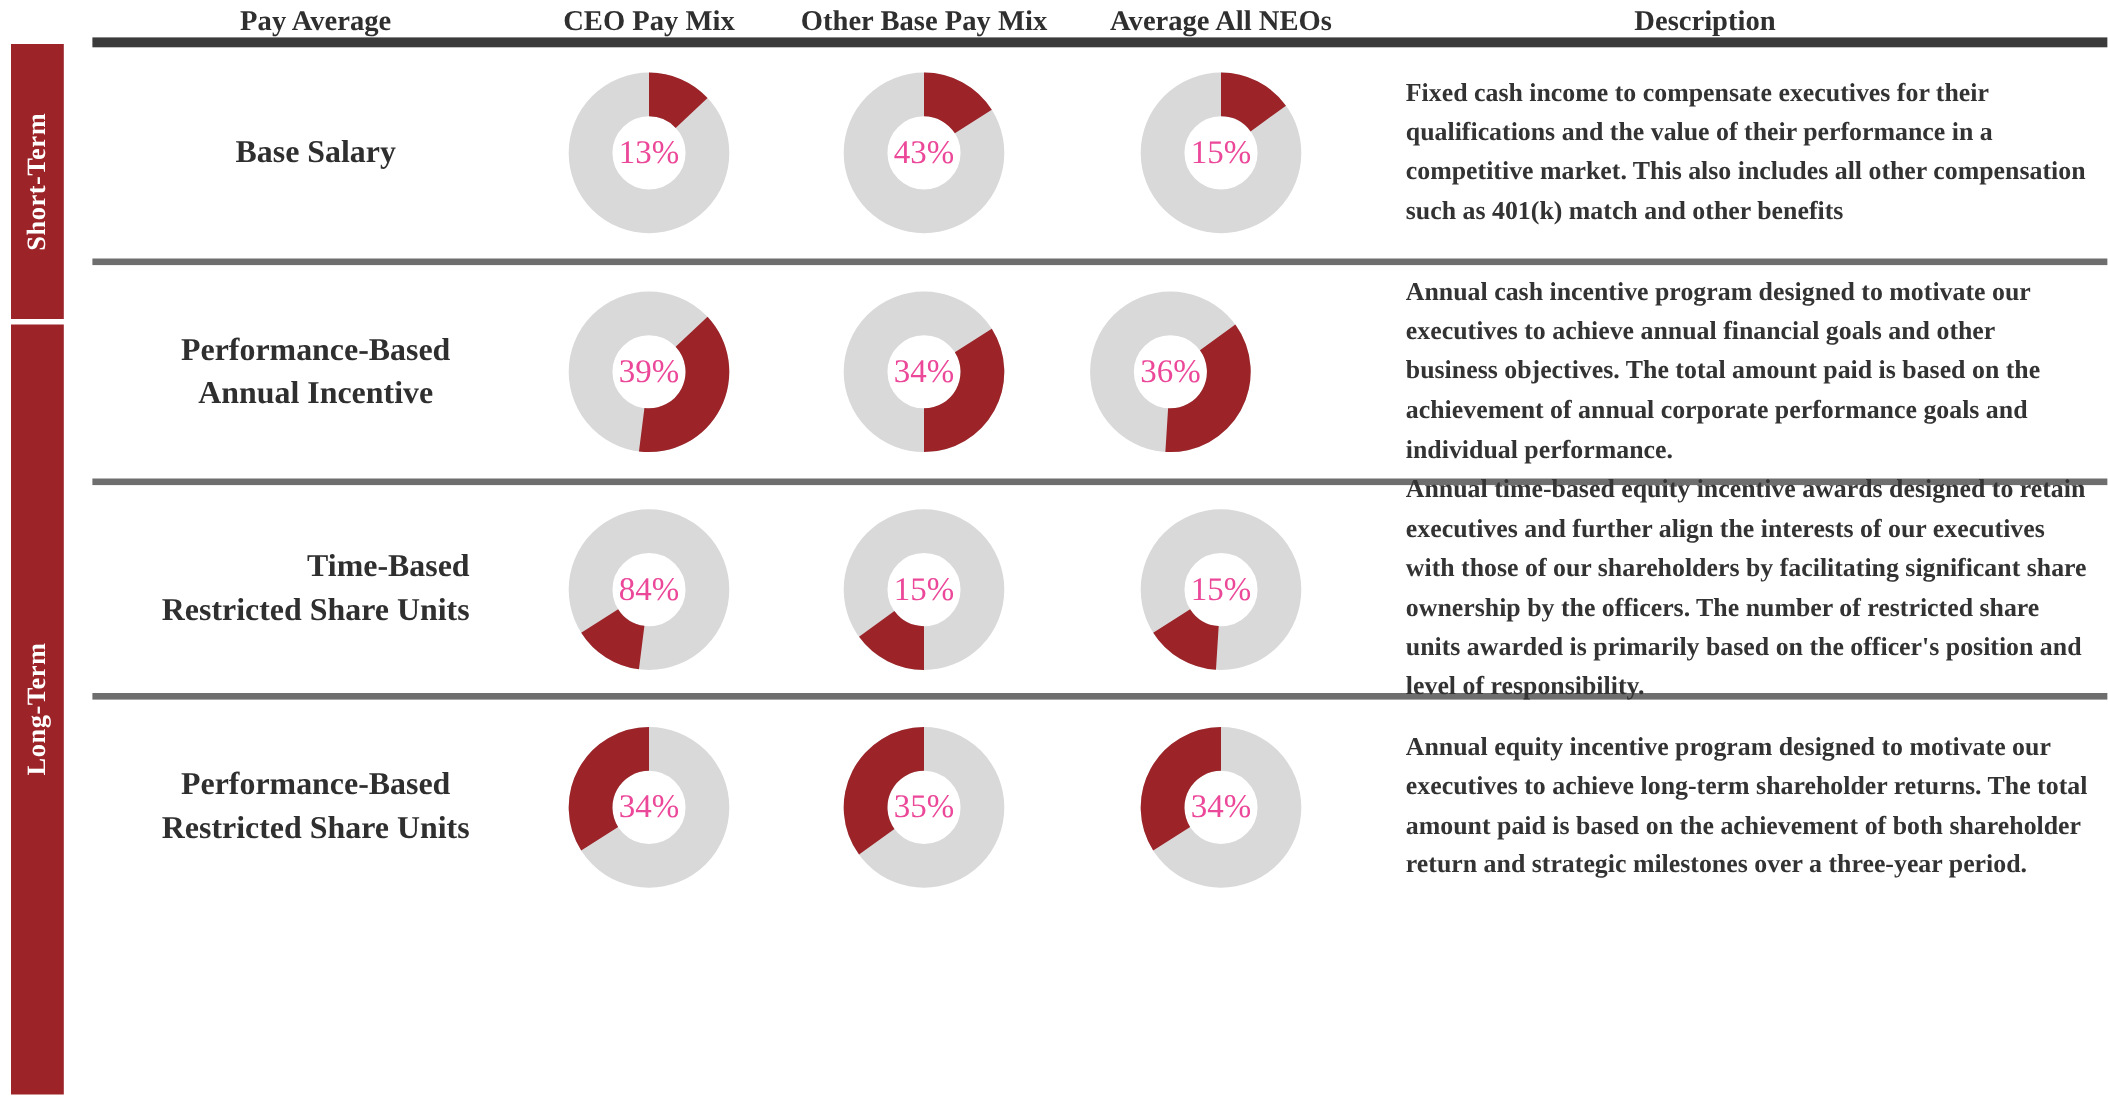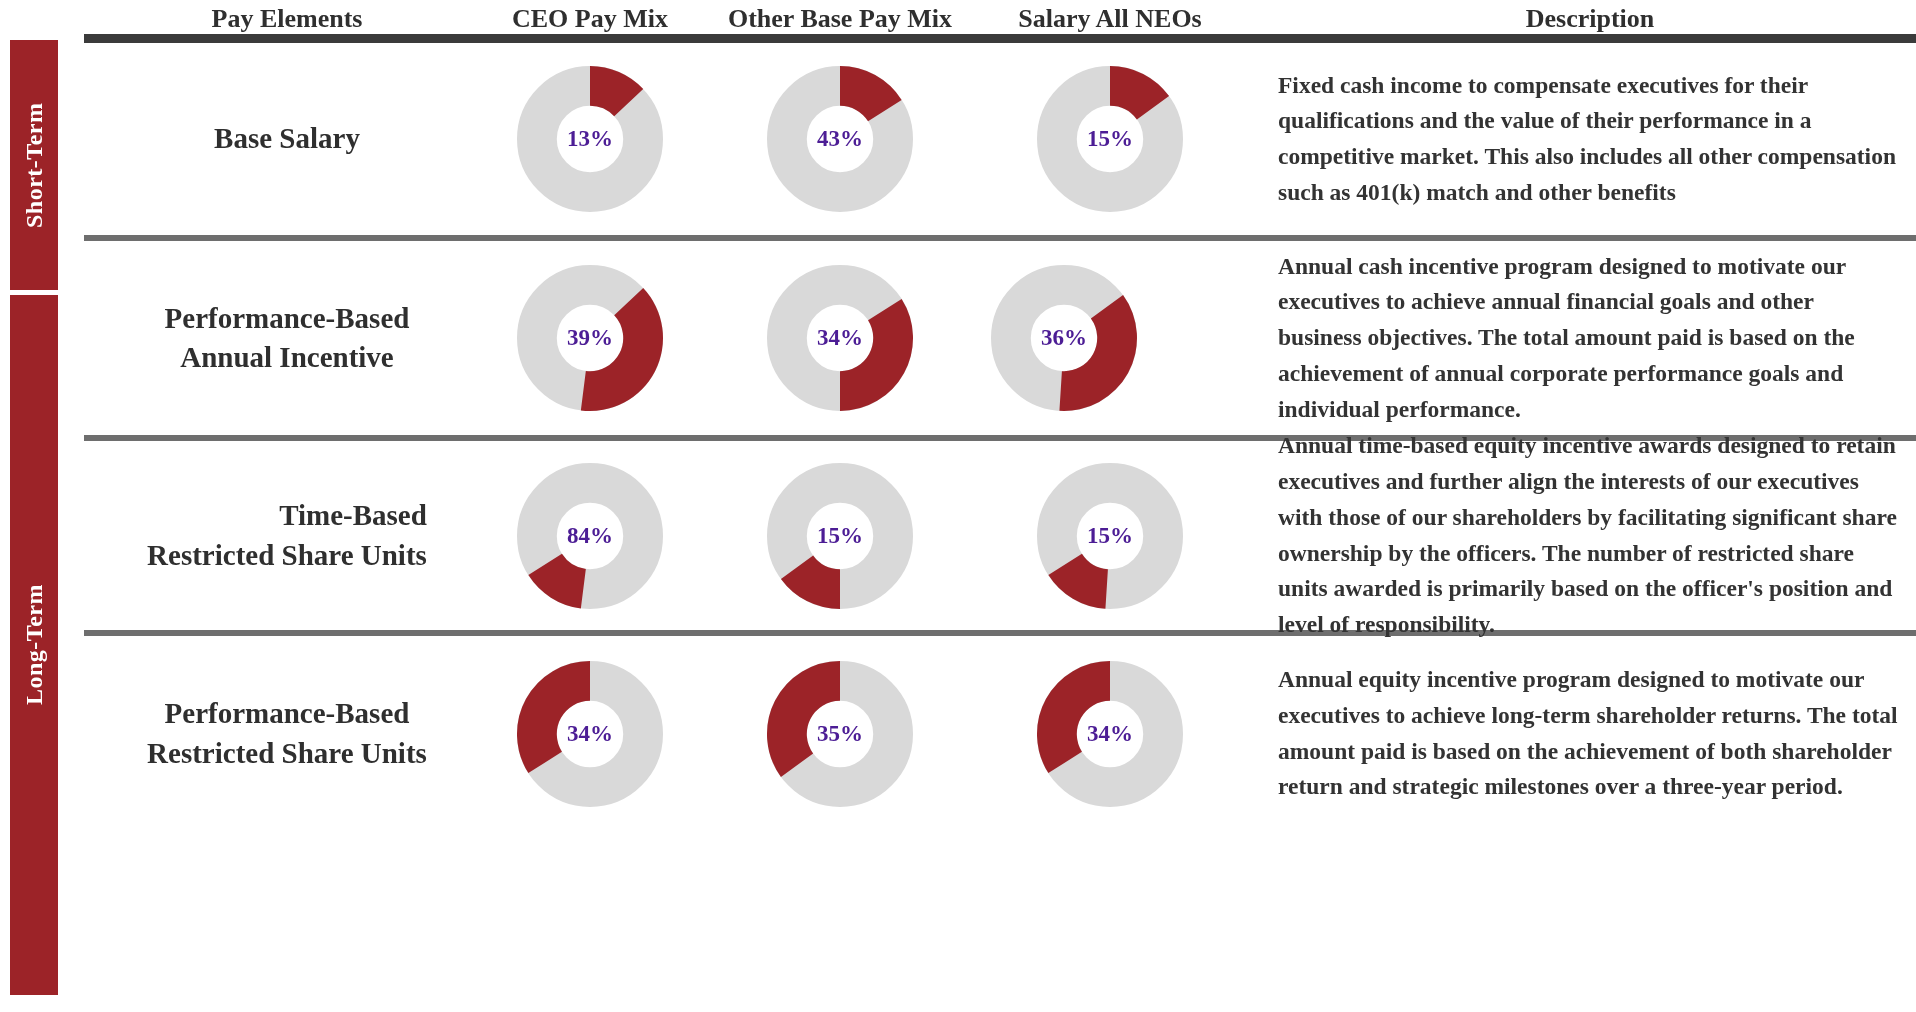--- a/index.html
+++ b/index.html
@@ -55,21 +55,21 @@
     line-height:1.35;
   }
   .pay-element span{display:block;}
 
   .donut-cell{display:flex;align-items:center;justify-content:center;}
   .donut{position:relative;}
   .donut svg{display:block;}
   .donut .pct{
     position:absolute;left:0;top:0;width:100%;height:100%;
     display:flex;align-items:center;justify-content:center;
-    font-weight:bold;font-size:23px;color:#4c1d95;
+    font-weight:normal;font-size:30px;color:#ec4899;
     pointer-events:none;
   }
 
   .desc{
     display:flex;align-items:center;
     font-weight:bold;font-size:23.5px;line-height:1.52;
     color:#333333;
     padding-right:20px;
   }
 </style>
@@ -79,25 +79,25 @@
 <div id="root">
 
   <div class="rail" id="rail-short">
     <div class="rail-label">Short-Term</div>
   </div>
   <div class="rail" id="rail-long">
     <div class="rail-label">Long-Term</div>
   </div>
 
   <div class="headers">
-    <div class="hdr" style="left:84px;width:406px;">Pay Elements</div>
+    <div class="hdr" style="left:84px;width:406px;">Pay Average</div>
     <div class="hdr" style="left:490px;width:200px;">CEO Pay Mix</div>
     <div class="hdr" style="left:700px;width:280px;">Other Base Pay Mix</div>
-    <div class="hdr" style="left:985px;width:250px;">Salary All NEOs</div>
-    <div class="hdr" style="left:1280px;width:620px;">Description</div>
+    <div class="hdr" style="left:985px;width:250px;">Average All NEOs</div>
+    <div class="hdr" style="left:1240px;width:620px;">Description</div>
   </div>
 
   <div class="rule thick" style="top:34px;"></div>
   <div class="rule med" style="top:235px;"></div>
   <div class="rule med" style="top:435px;"></div>
   <div class="rule med" style="top:630px;"></div>
 
   <div class="row" id="row-0" style="top:43px;height:192px;">
       <div class="cell pay-element" style="left: 0px; width: 406px; align-items: center;">
         <div>

